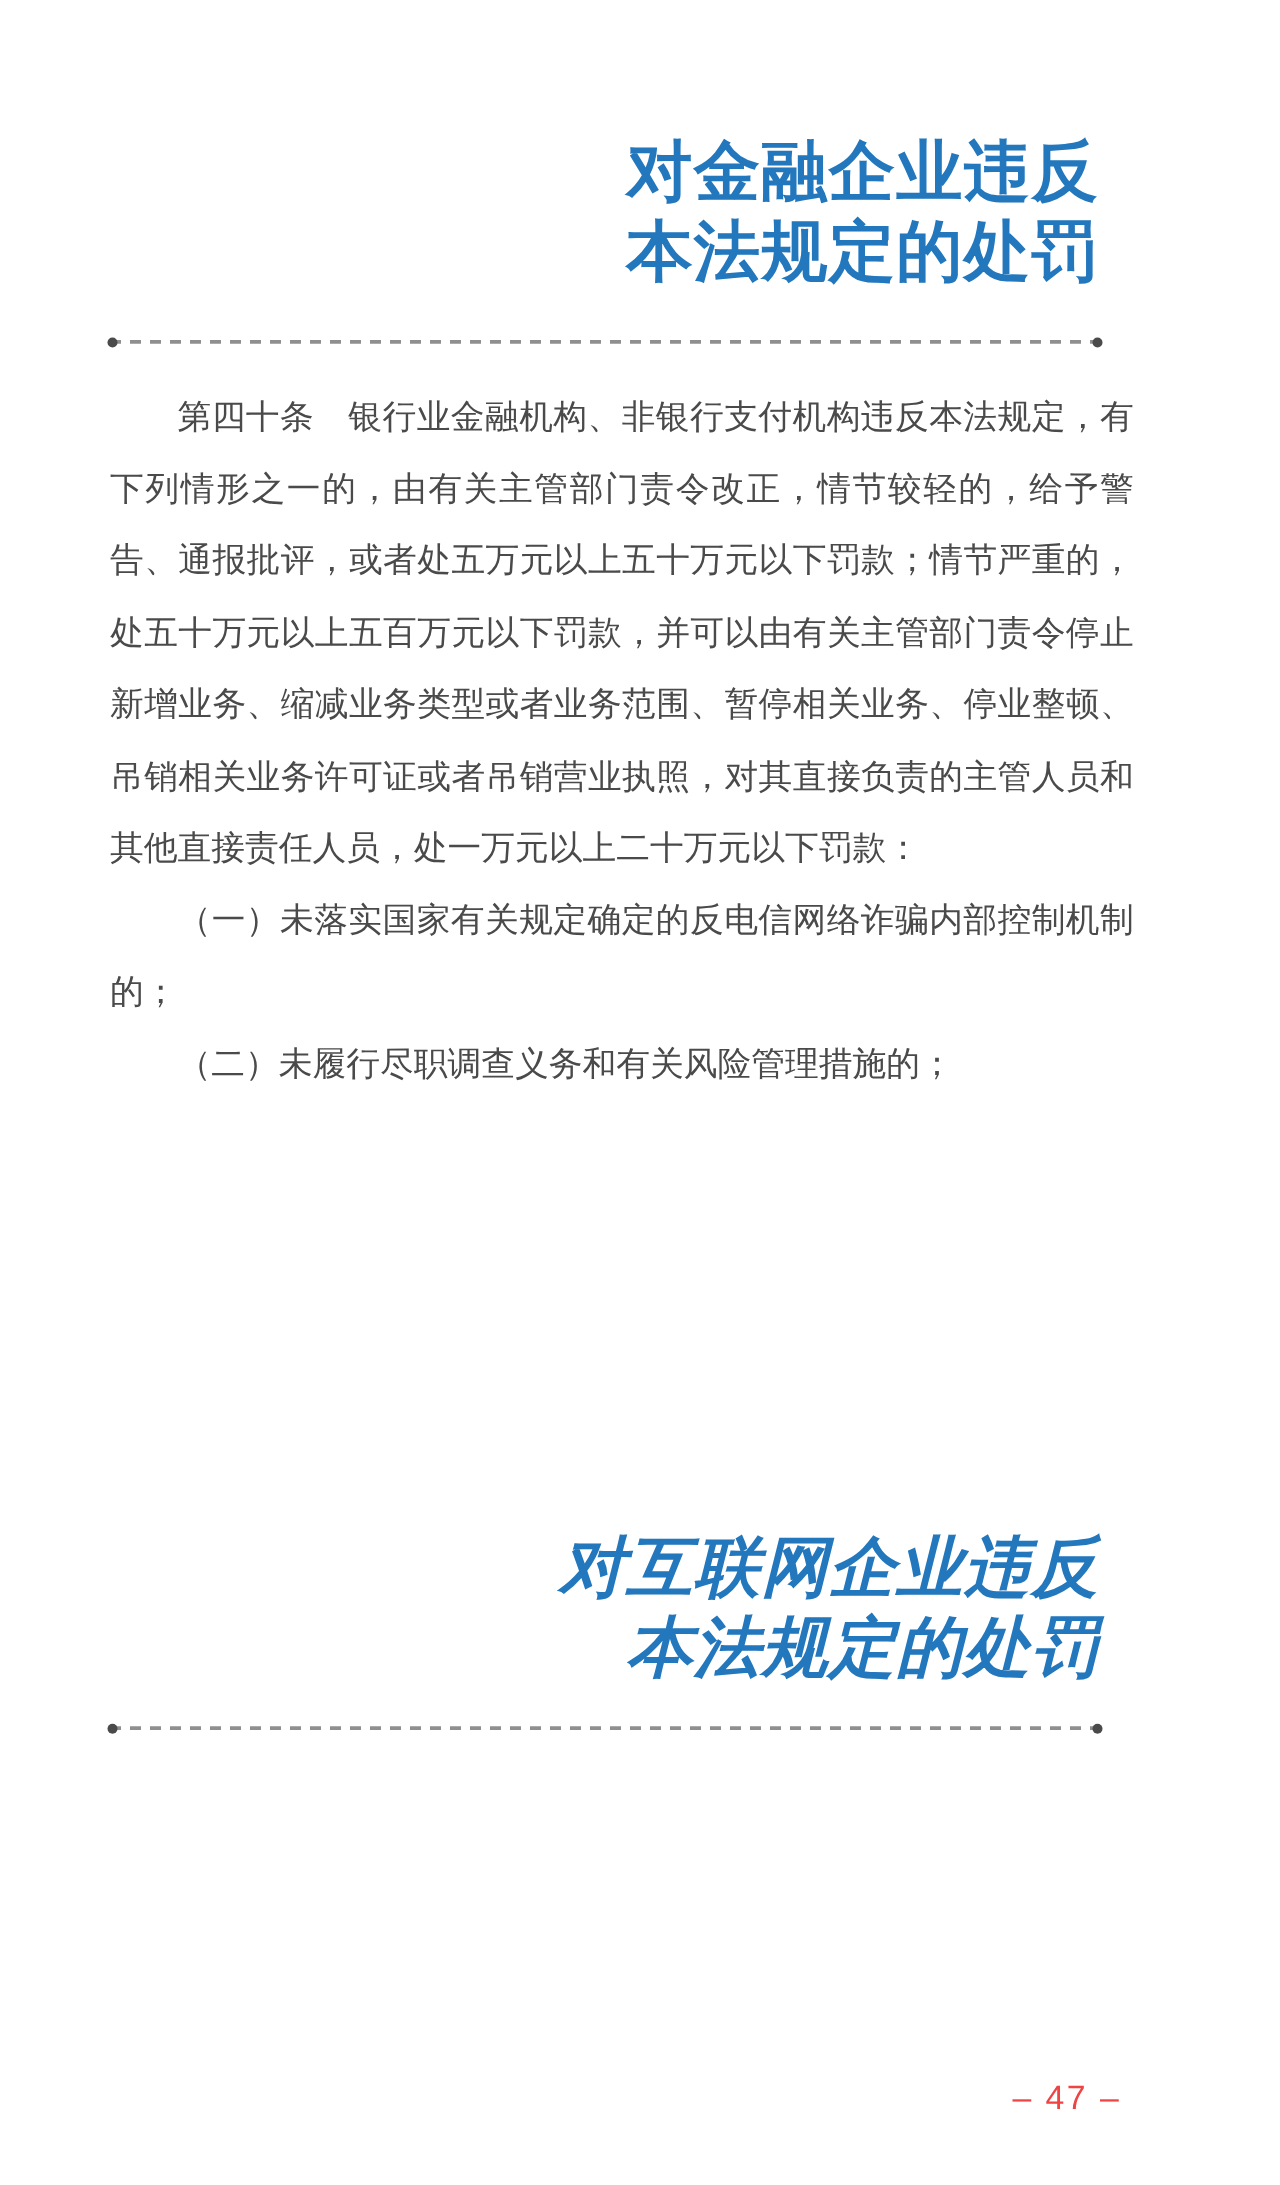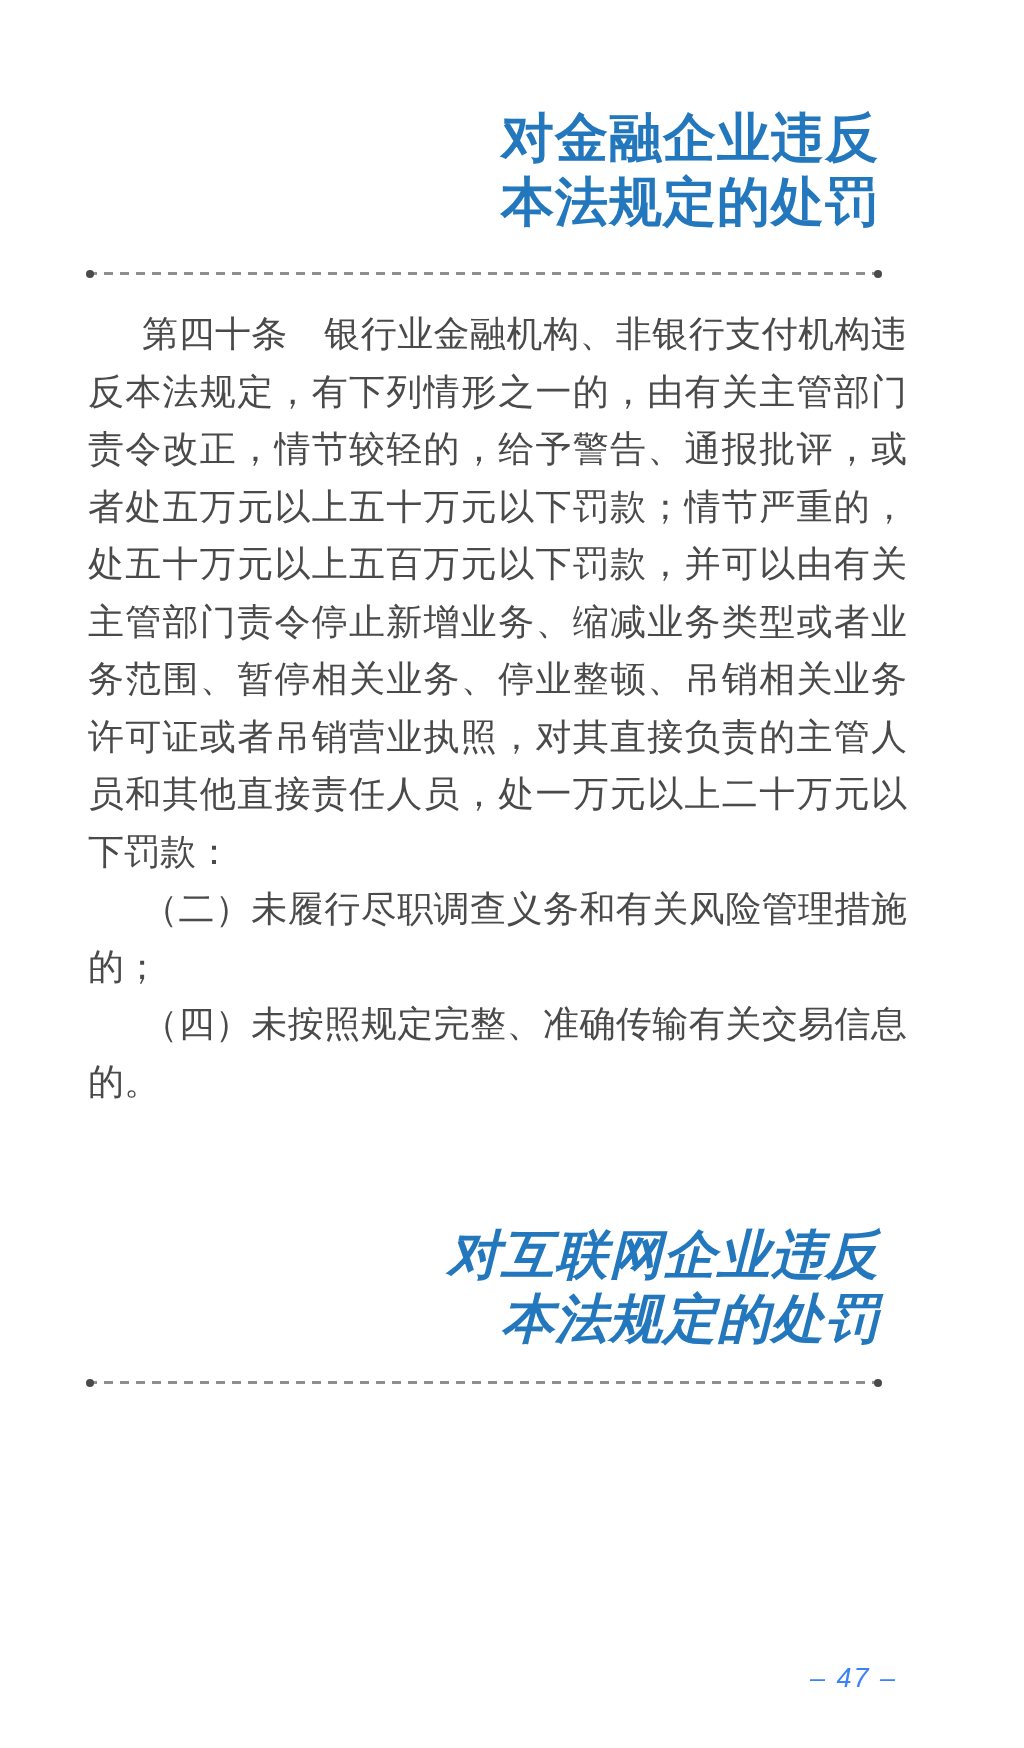--- a/index.html
+++ b/index.html
@@ -60,60 +60,59 @@
   .divider::after  { right: -2px; }
   #divider-1 { top: 252px; }
   #divider-2 { top: 1361px; }
 
   
   .body-text {
     position: absolute;
     left: 88px;
     width: 819px;
     color: #4a4a4a;
-    font-size: 36px;
+    font-size: 27px;
     line-height: 57.5px;
     text-align: justify;
     text-justify: inter-ideograph;
   }
   .body-text p {
     margin: 0;
     text-indent: 54px; 
   }
   #body-1 { top: 285px; }
   #body-2 { top: 1408px; }
 
   
   .page-number {
     position: absolute;
     top: 1642px;
     right: 99px;
-    color: #3b82f6;
+    color: #ef4444;
     font-size: 27px;
     line-height: 32px;
     letter-spacing: 2px;
-    font-style: italic;
   }
 </style>
 </head>
 <body>
 
 <div class="page">
 
   <h1 class="section-heading" id="heading-1">
     <span class="heading-line">对金融企业违反</span>
     <span class="heading-line">本法规定的处罚</span>
   </h1>
 
   <div class="divider" id="divider-1"></div>
 
   <div class="body-text" id="body-1">
     <p>第四十条　银行业金融机构、非银行支付机构违反本法规定，有下列情形之一的，由有关主管部门责令改正，情节较轻的，给予警告、通报批评，或者处五万元以上五十万元以下罚款；情节严重的，处五十万元以上五百万元以下罚款，并可以由有关主管部门责令停止新增业务、缩减业务类型或者业务范围、暂停相关业务、停业整顿、吊销相关业务许可证或者吊销营业执照，对其直接负责的主管人员和其他直接责任人员，处一万元以上二十万元以下罚款：</p>
+    <p>（一）未落实国家有关规定确定的反电信网络诈骗内部控制机制的；</p>
     <p>（二）未履行尽职调查义务和有关风险管理措施的；</p>
-    <p>（四）未按照规定完整、准确传输有关交易信息的。</p>
   </div>
 
   <h1 class="section-heading" id="heading-2">
     <span class="heading-line">对互联网企业违反</span>
     <span class="heading-line">本法规定的处罚</span>
   </h1>
 
   <div class="divider" id="divider-2"></div>
 
 

